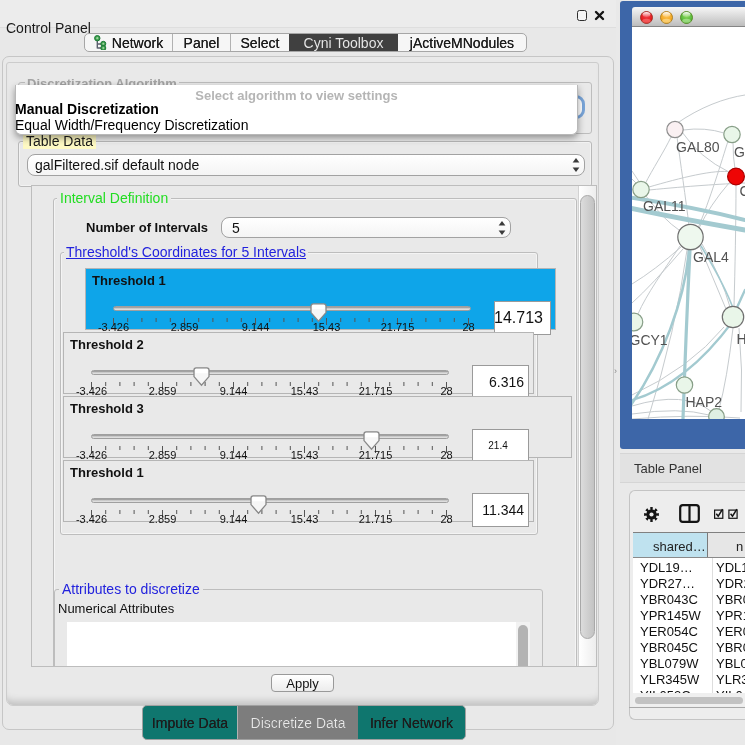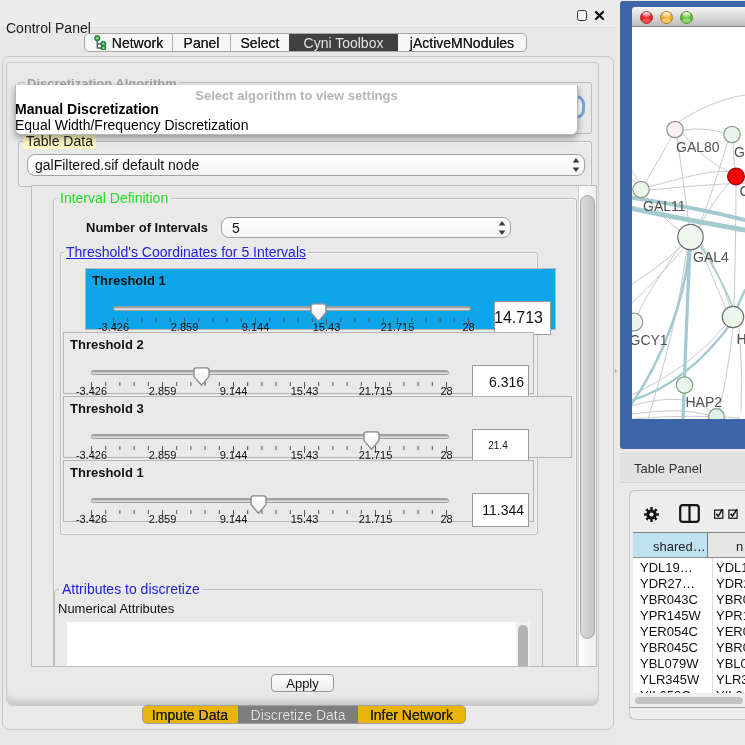--- a/index.html
+++ b/index.html
@@ -256,21 +256,21 @@
     <div class="abs" style="left:484px;top:436px;width:14px;height:60px;background:#f2f2f2;"></div>
     <div class="abs" style="left:486px;top:439px;width:10px;height:70px;background:#b3b3b3;border-radius:5px;"></div>
   </div>
 
   <div class="abs" style="left:546px;top:0;width:18px;height:480px;background:linear-gradient(90deg,#ffffff,#ededed);border-left:1px solid #d2d2d2;"></div>
   <div class="abs" style="left:548px;top:9px;width:15px;height:444px;background:linear-gradient(90deg,#dcdcdc,#c3c3c3);border:1px solid #a8a8a8;border-radius:8px;"></div>
 </div>
 
 <div class="abs" style="left:271px;top:674px;width:63px;height:18px;background:linear-gradient(#ffffff,#ececec);border:1px solid #999;border-radius:4px;text-align:center;font-size:13px;color:#111;line-height:17px;">Apply</div>
 
-<div class="abs" style="left:142px;top:705px;width:324px;height:19px;background:#eab308;border:1px solid #a0a0a0;border-radius:5px;display:flex;font-size:14px;color:#1c1c1c;text-shadow:0 0 0.3px #1c1c1c;">
+<div class="abs" style="left:142px;top:705px;width:324px;height:35px;background:#0f766e;border:1px solid #a0a0a0;border-radius:5px;display:flex;font-size:14px;color:#1c1c1c;text-shadow:0 0 0.3px #1c1c1c;">
   <div style="width:95px;display:flex;align-items:center;justify-content:center;border-right:1px solid #b2b2b2;">Impute Data</div>
   <div style="width:120px;display:flex;align-items:center;justify-content:center;background:#7d7d7d;color:#e9e9e9;">Discretize Data</div>
   <div style="flex:1;display:flex;align-items:center;justify-content:center;">Infer Network</div>
 </div>
 
 <div class="abs" style="left:614px;top:366px;font-size:9px;color:#888;">›</div>
 
 <div class="abs" style="left:620px;top:1px;width:125px;height:448px;background:#3d66a8;border-radius:3px 0 0 3px;"></div>
 <div class="abs" style="left:632px;top:6.5px;width:113px;height:20.5px;background:linear-gradient(#f6f6f6,#bdbdbd);border-bottom:1px solid #858585;border-radius:3px 0 0 0;"></div>
 <svg class="abs" style="left:638px;top:9px;" width="60" height="17" viewBox="0 0 60 17">

